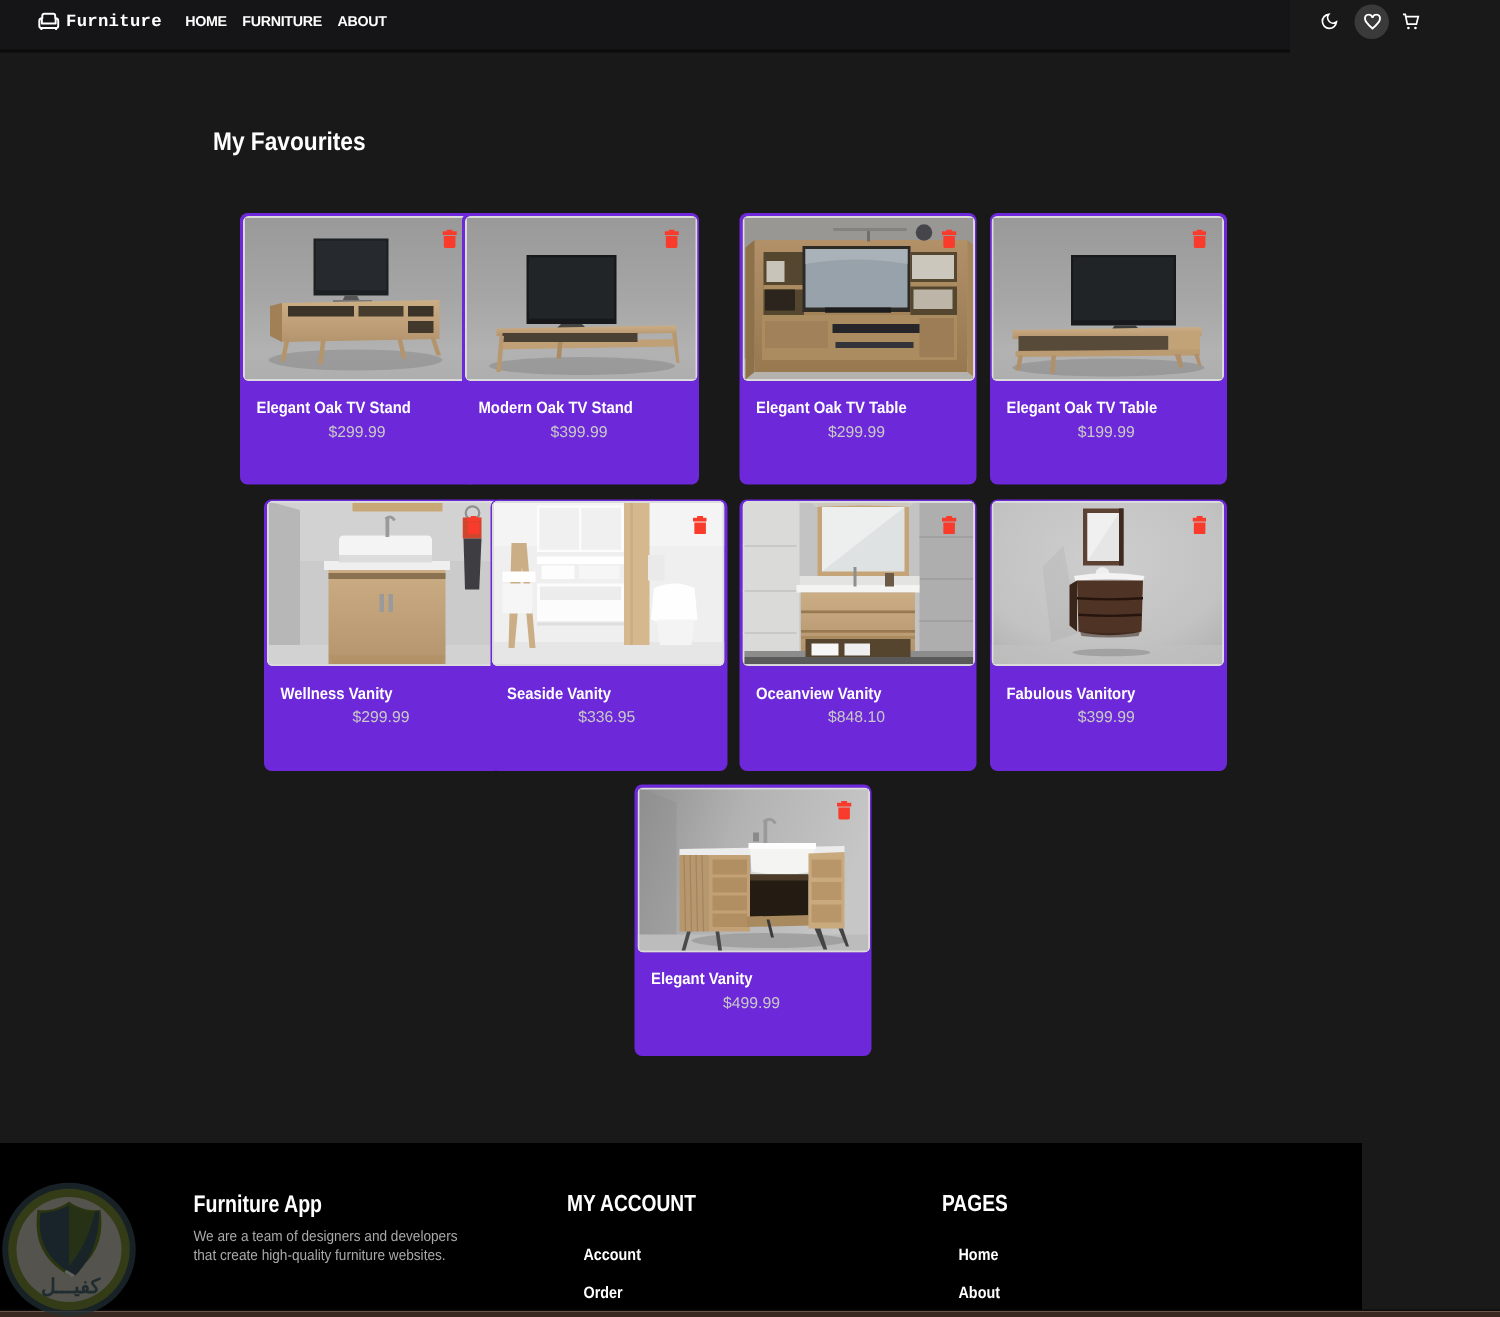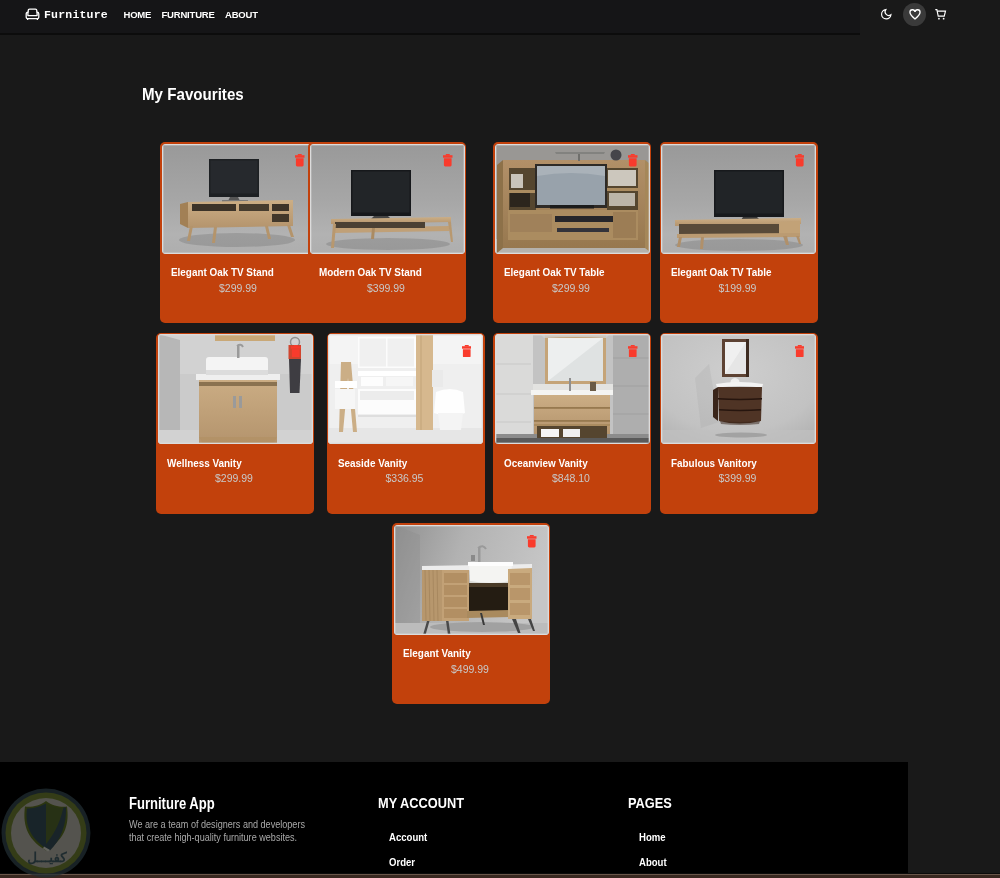--- a/index.html
+++ b/index.html
@@ -10,21 +10,21 @@
 #logo { position:absolute; left:25px; top:8px; display:flex; align-items:center; }
 #logo svg { display:block; }
 #logoTxt { font-family:"Liberation Mono", monospace; font-weight:bold; color:#fff; font-size:11.5px; margin-left:4px; letter-spacing:0.2px; }
 .navlink { position:absolute; top:8.5px; color:#fff; font-size:9.5px; font-weight:bold; letter-spacing:-0.2px; }
 .ico { position:absolute; top:3px; width:23px; height:23px; display:flex; align-items:center; justify-content:center; }
 .ico svg { display:block; }
 #heartIco { background:#3a3a3a; border-radius:50%; }
 
 #head1 { position:absolute; left:142px; top:85px; color:#fff; font-size:17px; font-weight:bold; transform:scaleX(0.89); transform-origin:0 0; white-space:nowrap; }
 
-.card { position:absolute; width:158px; height:181px; background:#c2410c; border-radius:5px; }
+.card { position:absolute; width:158px; height:181px; background:#6d28d9; border-radius:5px; }
 .cimg { position:absolute; left:1.5px; top:1.5px; width:155px; height:110px; border-radius:4px; overflow:hidden; }
 .cimg svg { display:block; }
 .trash { position:absolute; top:10.5px; right:13.2px; width:9.5px; height:12.5px; }
 .ct { position:absolute; left:11px; top:124px; color:#fff; font-size:11px; font-weight:bold; transform:scaleX(0.9); transform-origin:0 0; white-space:nowrap; }
 .cp { position:absolute; left:11px; top:139.5px; color:#c9c9c9; font-size:10.5px;margin-left:48px; }
 
 #footer { position:absolute; left:0; top:762px; width:908px; height:143px; background:#000; }
 #fTitle { position:absolute; left:129px; top:32.5px; color:#fff; font-size:16px; font-weight:bold; transform:scaleX(0.815); transform-origin:0 0; white-space:nowrap; }
 #fDesc { position:absolute; left:129px; top:56px; color:#a9a9a9; font-size:10px; line-height:13px; transform:scaleX(0.908); transform-origin:0 0; white-space:nowrap; }
 .fHead { position:absolute; top:32px; color:#fff; font-size:15.5px; font-weight:bold; transform:scaleX(0.825); transform-origin:0 0; white-space:nowrap; }
@@ -235,21 +235,21 @@
           </svg>
         </div>
     <div class="trash"><svg width="9.5" height="12.5" viewBox="0 0 9.5 12.5">
             <rect x="2.8" y="0" width="3.9" height="1.5" fill="#f93b2c"></rect>
             <rect x="0" y="1.2" width="9.5" height="2.5" fill="#f93b2c"></rect>
             <path d="M0.9 4.3 h7.7 v6.8 a1.3 1.3 0 0 1 -1.3 1.3 h-5.1 a1.3 1.3 0 0 1 -1.3 -1.3 Z" fill="#f93b2c"></path>
           </svg></div>
     <div class="ct">Elegant Oak TV Table</div>
     <div class="cp">$199.99</div>
   </div>
-      <div class="card" style="left:156px;top:332.5px;">
+      <div class="card" style="left:176px;top:332.5px;">
     <div class="cimg">
           <svg width="155" height="110" viewBox="0 0 155 110">
             <defs>
    <linearGradient id="bg4" x1="0" y1="0" x2="0" y2="1">
                 <stop offset="0" stop-color="#999999"></stop>
                 <stop offset="0.5" stop-color="#a6a6a6"></stop>
                 <stop offset="0.82" stop-color="#b2b2b2"></stop>
                 <stop offset="1" stop-color="#aeaeae"></stop>
               </linearGradient>
    <linearGradient id="wood4" x1="0" y1="0" x2="0" y2="1">
@@ -419,21 +419,21 @@
           </svg>
         </div>
     <div class="trash"><svg width="9.5" height="12.5" viewBox="0 0 9.5 12.5">
             <rect x="2.8" y="0" width="3.9" height="1.5" fill="#f93b2c"></rect>
             <rect x="0" y="1.2" width="9.5" height="2.5" fill="#f93b2c"></rect>
             <path d="M0.9 4.3 h7.7 v6.8 a1.3 1.3 0 0 1 -1.3 1.3 h-5.1 a1.3 1.3 0 0 1 -1.3 -1.3 Z" fill="#f93b2c"></path>
           </svg></div>
     <div class="ct">Fabulous Vanitory</div>
     <div class="cp">$399.99</div>
   </div>
-      <div class="card" style="left:392px;top:523px;">
+      <div class="card" style="left:423px;top:523px;">
     <div class="cimg">
           <svg width="155" height="110" viewBox="0 0 155 110">
             <defs>
    <linearGradient id="bg8" x1="0" y1="0" x2="0" y2="1">
                 <stop offset="0" stop-color="#999999"></stop>
                 <stop offset="0.5" stop-color="#a6a6a6"></stop>
                 <stop offset="0.82" stop-color="#b2b2b2"></stop>
                 <stop offset="1" stop-color="#aeaeae"></stop>
               </linearGradient>
    <linearGradient id="wood8" x1="0" y1="0" x2="0" y2="1">

